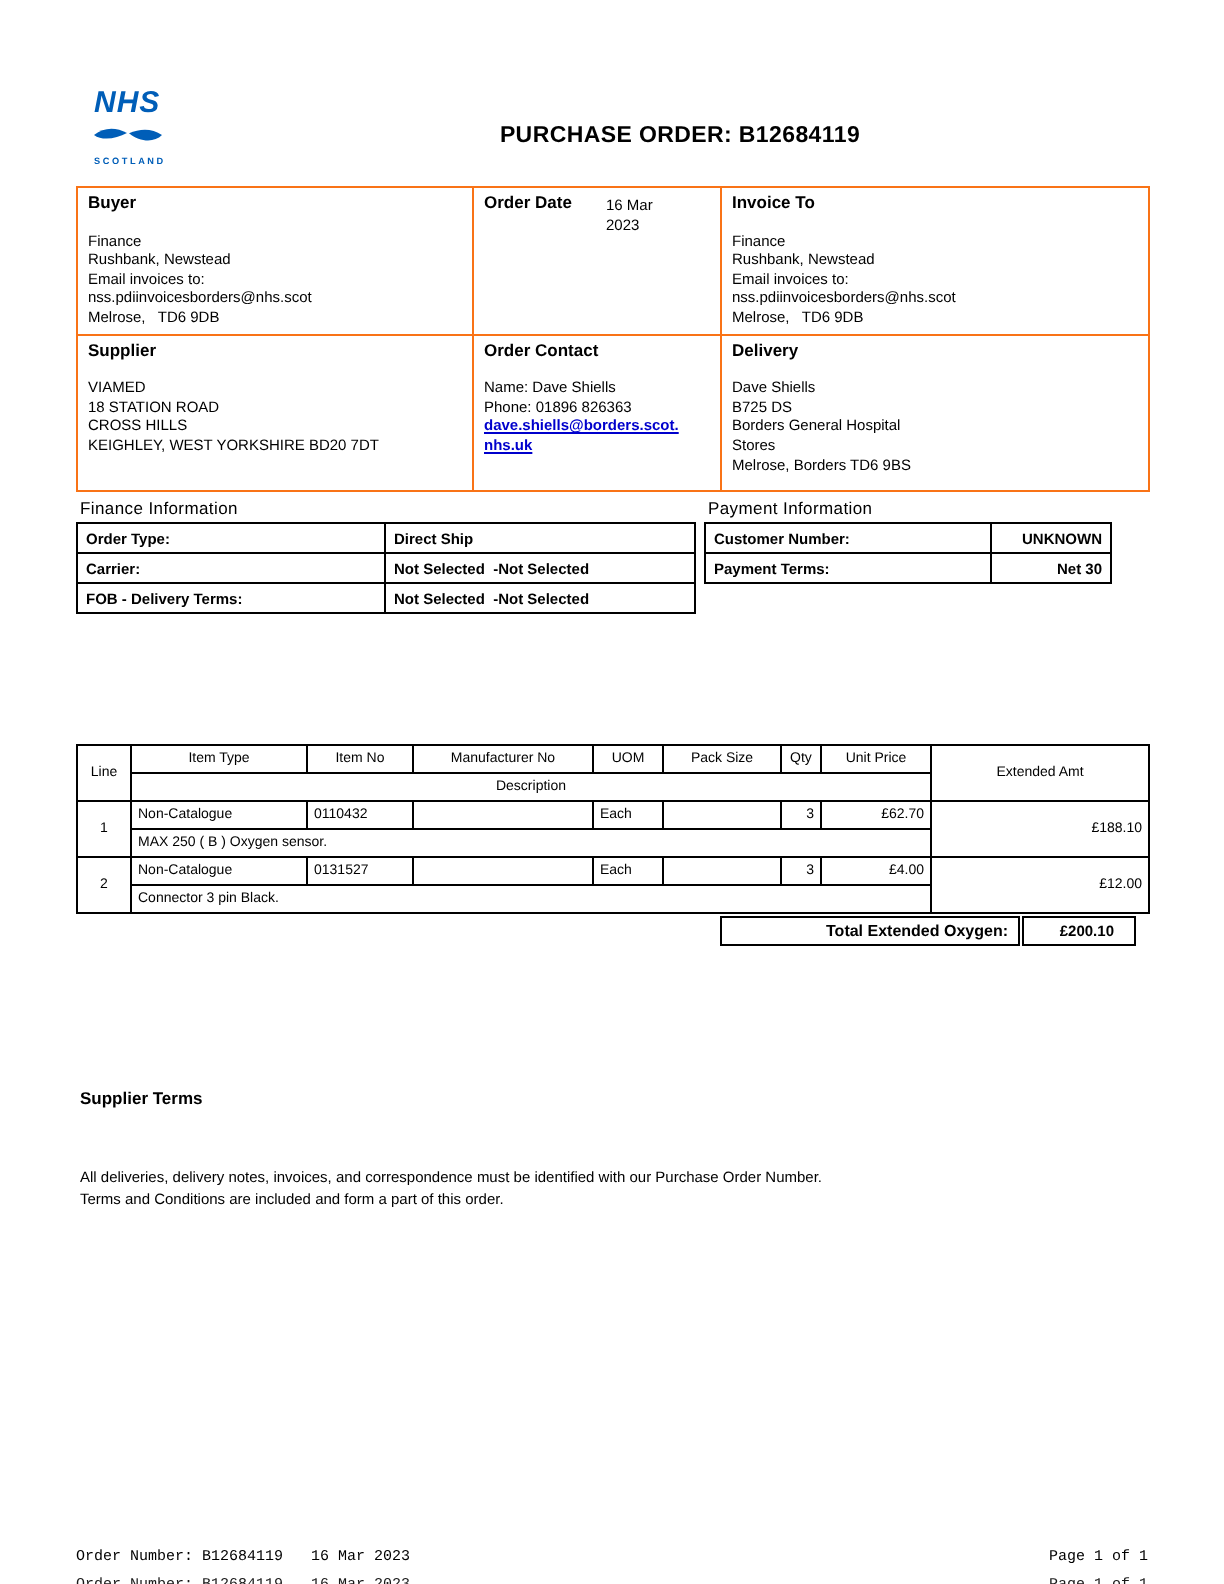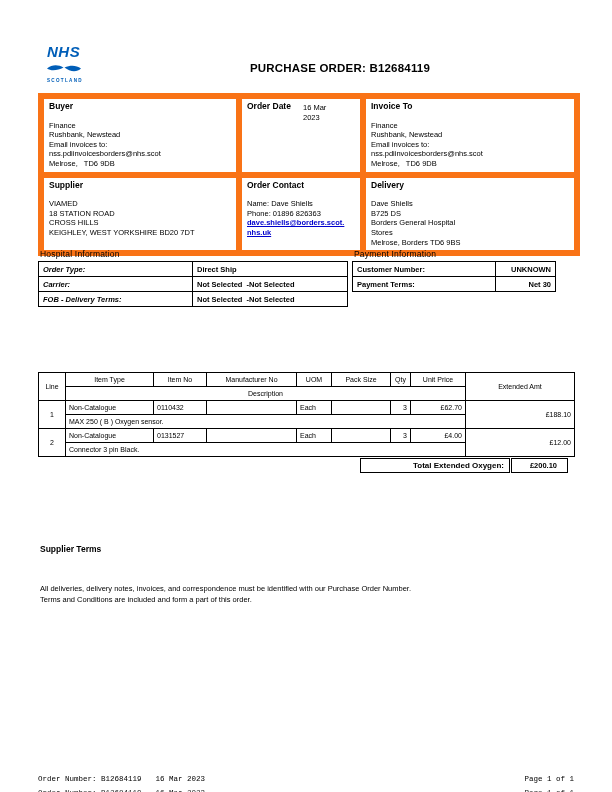--- a/index.html
+++ b/index.html
@@ -12,35 +12,35 @@
   
   #logo{left:47px;top:45px;width:60px;color:#005EB8;}
   #logo .nhs{font-weight:bold;font-style:italic;font-size:15px;letter-spacing:.5px;line-height:14px;}
   #logo .scotland{font-size:4.6px;font-weight:bold;letter-spacing:1.3px;margin-top:1px;}
 
   
   #title{top:62px;left:68px;right:0;text-align:center;font-weight:bold;font-size:11.5px;letter-spacing:.2px;}
 
   
   #parties-table{border-collapse:collapse;table-layout:fixed;width:536px;}
-  #parties-table td{border:6px solid #f97316;vertical-align:top;padding:3px 5px;font-size:7.5px;line-height:9.6px;}
+  #parties-table td{border:1px solid #f97316;vertical-align:top;padding:3px 5px;font-size:7.5px;line-height:9.6px;}
   .cell-heading{font-weight:bold;font-size:8.5px;margin-bottom:9px;}
   .addr-line{white-space:pre-wrap;}
   .od-value{position:absolute;top:4px;right:17px;width:40px;font-size:7.5px;line-height:9.6px;}
   .od-cell{position:relative;}
   a.email-link{color:#0000CC;font-weight:bold;text-decoration:underline;word-break:break-all;display:block;width:100px;cursor:pointer;}
 
   
   .section-heading{font-size:8.5px;letter-spacing:.2px;}
 
   
   .mini-table{border-collapse:collapse;table-layout:fixed;font-size:7.5px;font-weight:bold;}
   .mini-table td{border:1px solid #000;padding:1px 4px;height:12px;vertical-align:middle;white-space:pre-wrap;}
   #delivery-info-table{width:310px;}
-  #delivery-info-table td.lbl{width:145px;font-style:italic;}
+  #delivery-info-table td.lbl{width:145px;}
   #payment-info-table{width:204px;}
   #payment-info-table td.lbl{width:134px;}
   #payment-info-table td.val{text-align:right;}
 
   
   #items-table{border-collapse:collapse;table-layout:fixed;width:536px;font-size:7px;}
   #items-table td{border:1px solid #000;padding:1px 3px;height:11px;vertical-align:middle;overflow:hidden;white-space:nowrap;}
   #items-table tr.hdr td{text-align:center;}
   #items-table td.desc-hdr{text-align:left;}
   #items-table td.l{text-align:left;}
@@ -124,21 +124,21 @@
       <div class="addr-line">Dave Shiells</div>
       <div class="addr-line">B725 DS</div>
       <div class="addr-line">Borders General Hospital</div>
       <div class="addr-line">Stores</div>
       <div class="addr-line">Melrose, Borders TD6 9BS</div>
     </td>
   </tr>
 </tbody>
   </table>
 
-<div class="abs section-heading" style="left:40px;top:249px;">Hospital Information</div>
+<div class="abs section-heading" style="left:40px;top:249px;">Finance Information</div>
 <div class="abs section-heading" style="left:354px;top:249px;">Payment Information</div>
 
 <table class="abs mini-table" id="delivery-info-table" style="left:38px;top:261px;">
   <tbody>
       <tr>
     <td class="lbl">Order Type:</td>
     <td class="val">Direct Ship</td>
   </tr>
   <tr>
     <td class="lbl">Carrier:</td>

